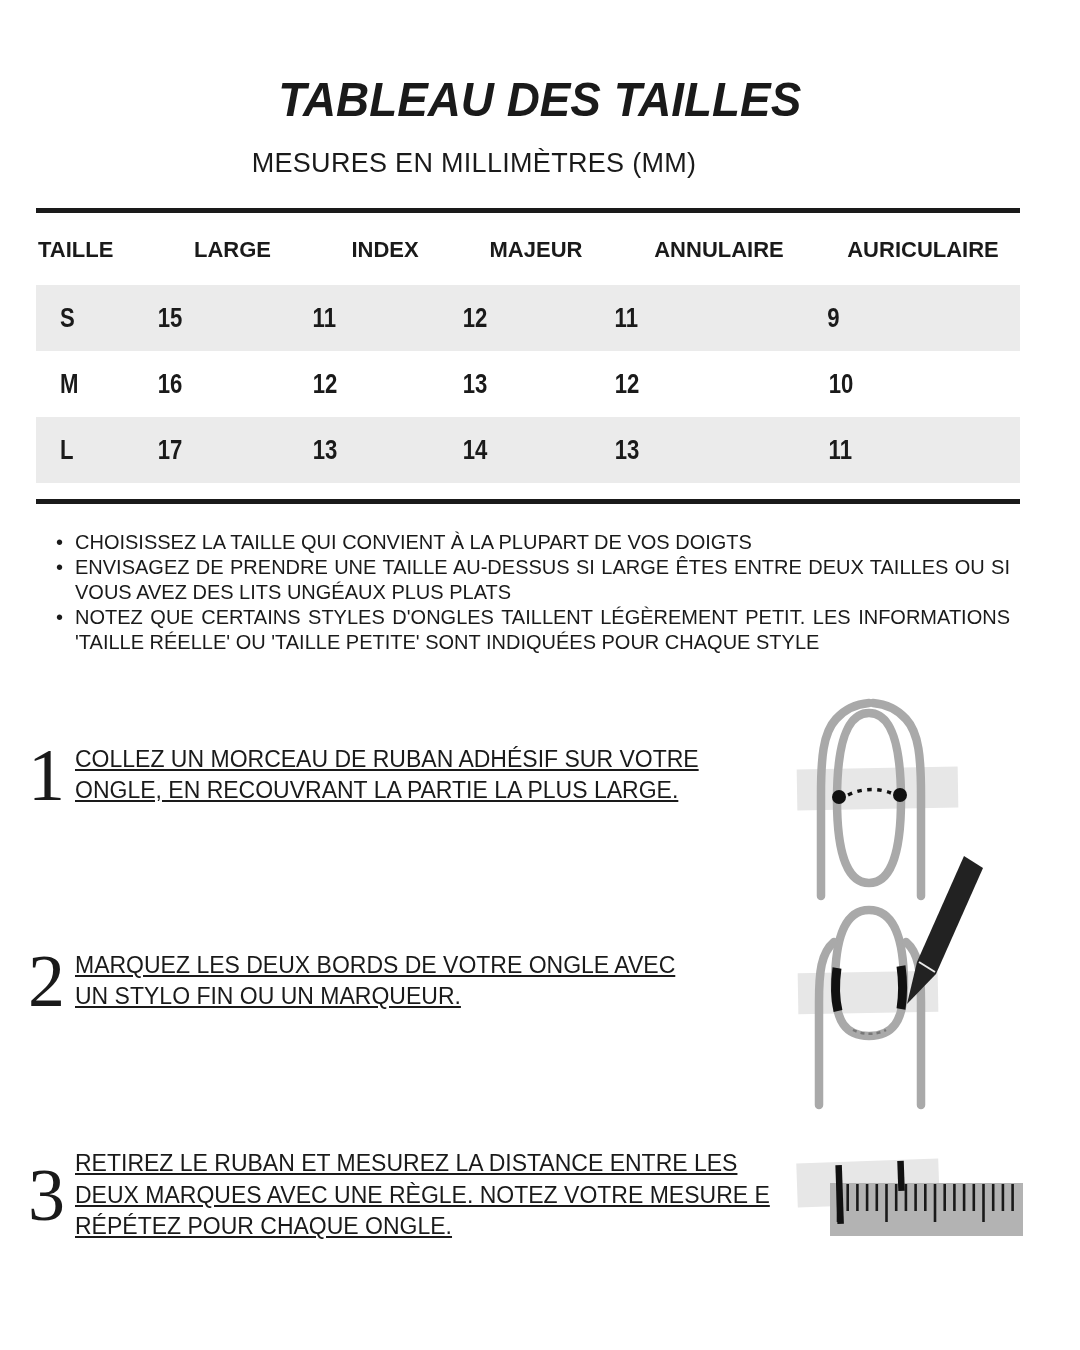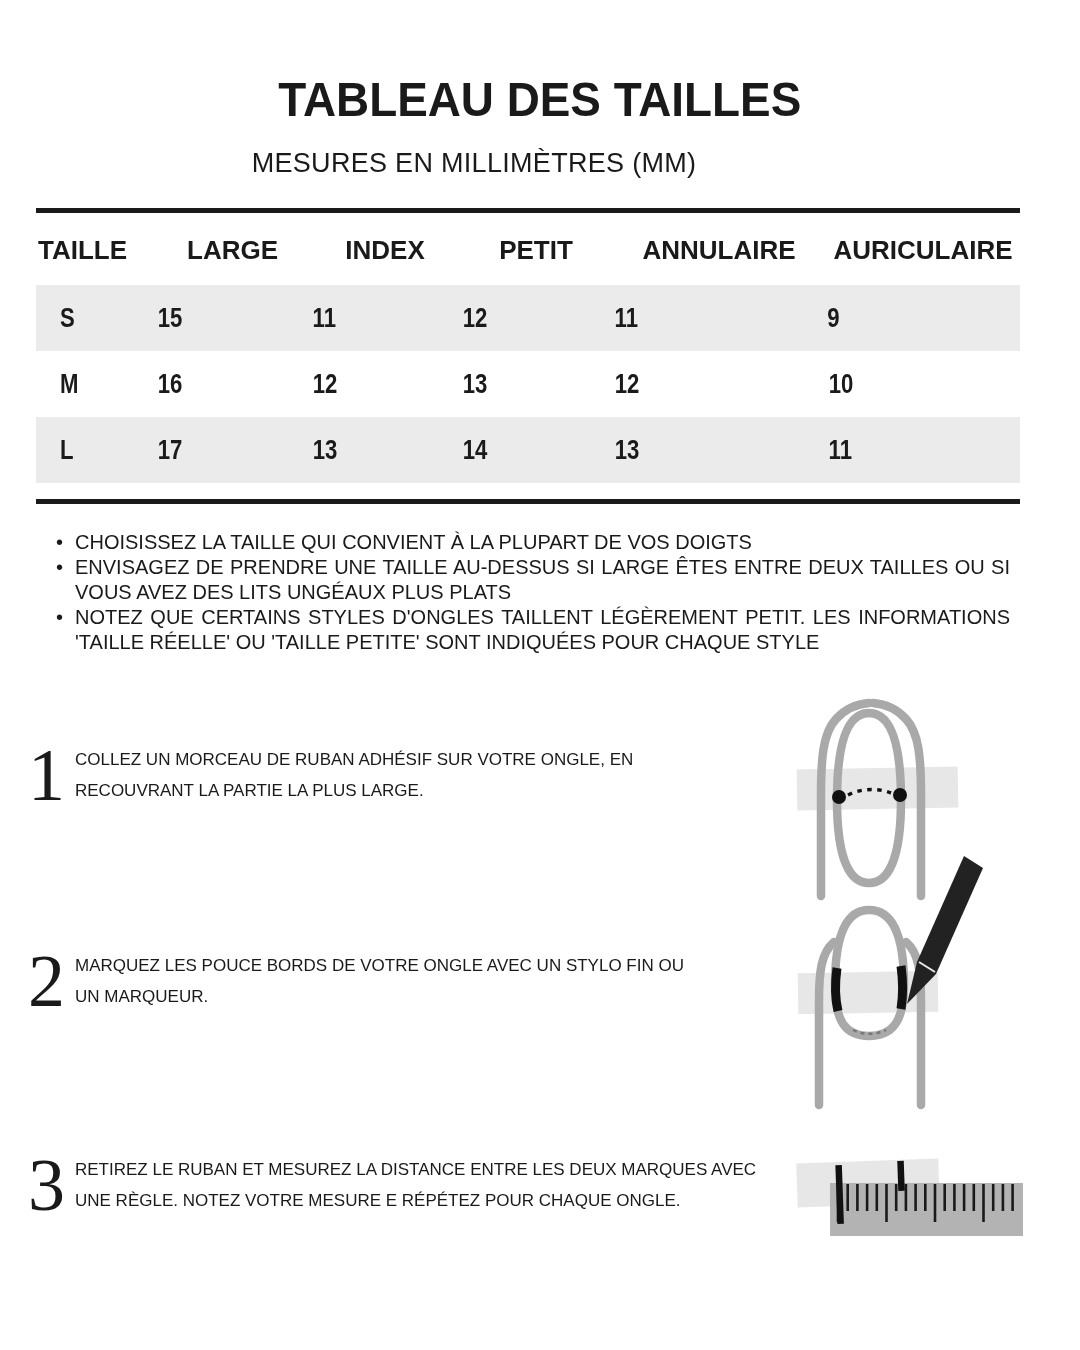--- a/index.html
+++ b/index.html
@@ -10,51 +10,51 @@
     --ruler:#b3b3b3;
     --mark:#111111;
   }
   *{margin:0;padding:0;box-sizing:border-box;}
   html,body{background:#ffffff;}
   body{font-family:"Liberation Sans",sans-serif;color:var(--ink);}
   .page{position:relative;width:1080px;height:1350px;background:#ffffff;overflow:hidden;}
 
   
   .title{position:absolute;top:76px;left:0;width:1080px;text-align:center;
-         font-size:48px;font-weight:700;letter-spacing:0;line-height:1;}
+         font-size:48px;font-weight:700;letter-spacing:0;line-height:1;font-style:italic;}
   .title .squeeze{display:inline-block;transform:scaleX(.955);transform-origin:center;}
   .subtitle{position:absolute;top:150px;left:0;width:948px;text-align:center;
             font-size:27px;font-weight:400;line-height:1;letter-spacing:.3px;}
 
   
   .rule{position:absolute;left:36px;width:984px;height:5px;background:var(--ink);}
   .rule-top{top:208px;}
   .rule-bottom{top:499px;}
 
   
   table.sizes{position:absolute;top:215px;left:36px;width:984px;border-collapse:collapse;table-layout:fixed;}
-  table.sizes th{height:70px;font-size:26px;font-weight:700;text-align:center;vertical-align:middle;}
+  table.sizes th{height:70px;font-size:22px;font-weight:700;text-align:center;vertical-align:middle;}
   table.sizes th:first-child{text-align:left;padding-left:2px;}
   table.sizes td{height:66px;font-size:27px;font-weight:700;text-align:left;vertical-align:middle;}
   table.sizes td:first-child{text-align:left;padding-left:24px;}
   table.sizes tbody tr:nth-child(odd){background:var(--stripe);}
   .cond{display:inline-block;transform:scaleX(.82);transform-origin:center;}
   td:first-child .cond{transform-origin:left center;}
 
   
   .notes{position:absolute;top:530px;left:56px;width:954px;list-style:none;}
   .notes li{position:relative;padding-left:19px;font-size:20px;line-height:25px;
             text-align:justify;letter-spacing:0;}
   .notes li .dot{position:absolute;left:0;top:0;font-size:20px;line-height:25px;}
 
   
   .step{position:absolute;left:28px;display:flex;align-items:center;}
   .step-num{width:47px;flex:0 0 47px;font-family:"Liberation Serif",serif;
             font-size:74px;line-height:1;font-weight:400;text-align:left;}
-  .step-text{font-size:17px;line-height:31.5px;letter-spacing:0;}
+  .step-text{font-size:23px;line-height:31.5px;letter-spacing:0;text-decoration:underline;}
   .step-1{top:738px;}
   .step-2{top:944px;}
   .step-3{top:1148px;}
   .step-1 .step-text,.step-2 .step-text{width:634px;}
   .step-3 .step-text{width:715px;}
 
   .illo{position:absolute;}
   #illo-1{left:780px;top:692px;}
   #illo-2{left:780px;top:850px;}
   #illo-3{left:780px;top:1148px;}
@@ -76,21 +76,21 @@
         <col style="width:150px">
       <col style="width:152px">
         <col style="width:214px">
         <col style="width:194px">
     </colgroup>
     <thead>
       <tr id="size-table-head">
           <th>TAILLE</th>
           <th>LARGE</th>
           <th>INDEX</th>
-          <th>PETIT</th>
+          <th>MAJEUR</th>
           <th>ANNULAIRE</th>
           <th>AURICULAIRE</th>
         </tr>
     </thead>
     <tbody id="size-table-body">
         <tr>
           <td><span class="cond">S</span></td>
           <td><span class="cond">15</span></td>
           <td><span class="cond">11</span></td>
           <td><span class="cond">12</span></td>
@@ -124,21 +124,21 @@
       <li><span class="dot">•</span><span>NOTEZ QUE CERTAINS STYLES D'ONGLES TAILLENT LÉGÈREMENT PETIT. LES INFORMATIONS 'TAILLE RÉELLE' OU 'TAILLE PETITE' SONT INDIQUÉES POUR CHAQUE STYLE</span></li>
     </ul>
 
   <div class="step step-1">
     <div class="step-num">1</div>
     <p class="step-text">COLLEZ UN MORCEAU DE RUBAN ADHÉSIF SUR VOTRE ONGLE, EN RECOUVRANT LA PARTIE LA PLUS LARGE.</p>
   </div>
 
   <div class="step step-2">
     <div class="step-num">2</div>
-    <p class="step-text">MARQUEZ LES POUCE BORDS DE VOTRE ONGLE AVEC UN STYLO FIN OU UN MARQUEUR.</p>
+    <p class="step-text">MARQUEZ LES DEUX BORDS DE VOTRE ONGLE AVEC UN STYLO FIN OU UN MARQUEUR.</p>
   </div>
 
   <div class="step step-3">
     <div class="step-num">3</div>
     <p class="step-text">RETIREZ LE RUBAN ET MESUREZ LA DISTANCE ENTRE LES DEUX MARQUES AVEC UNE RÈGLE. NOTEZ VOTRE MESURE E RÉPÉTEZ POUR CHAQUE ONGLE.</p>
   </div>
 
   <svg id="illo-1" class="illo" width="200" height="215" viewBox="780 692 200 215">
     <rect x="797" y="768" width="161" height="41" fill="var(--tape)" transform="rotate(-1 877 788)"></rect>
     <g fill="none" stroke="var(--finger)" stroke-width="8.5" stroke-linecap="round">

